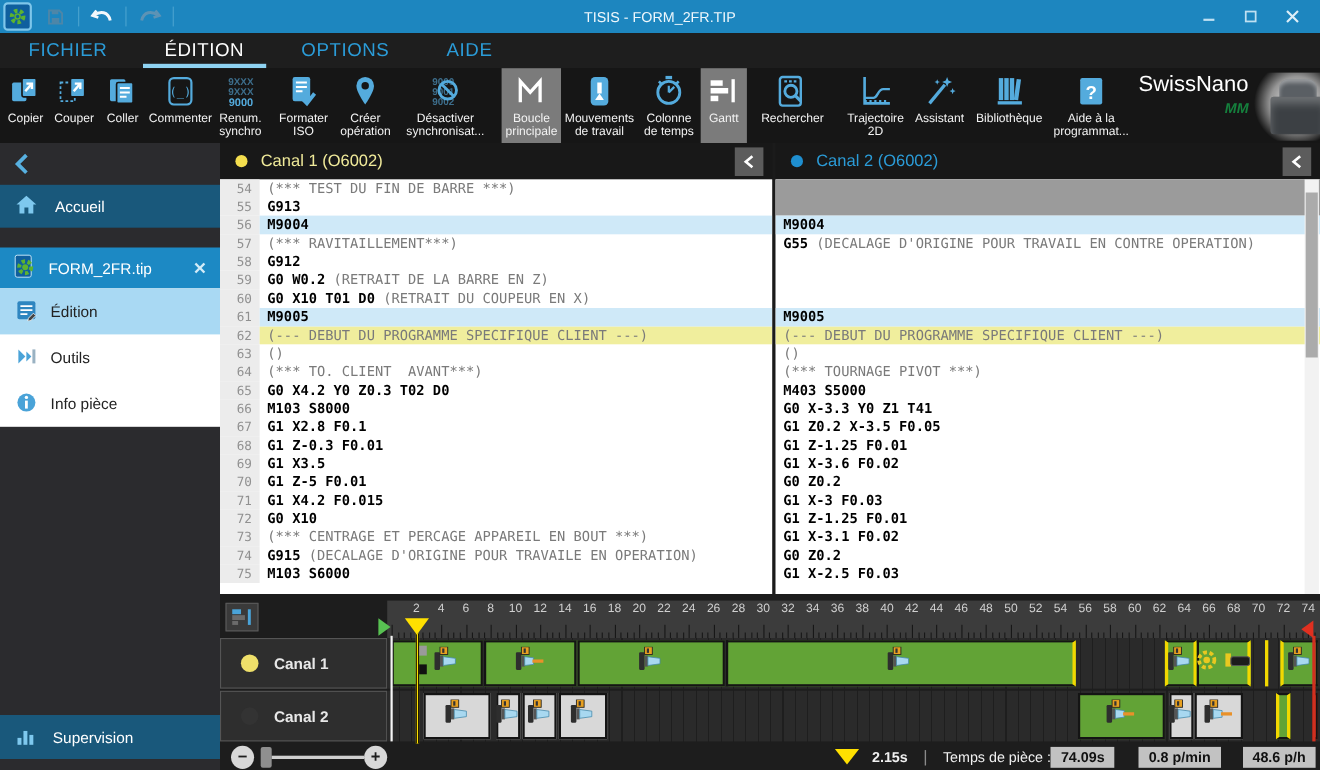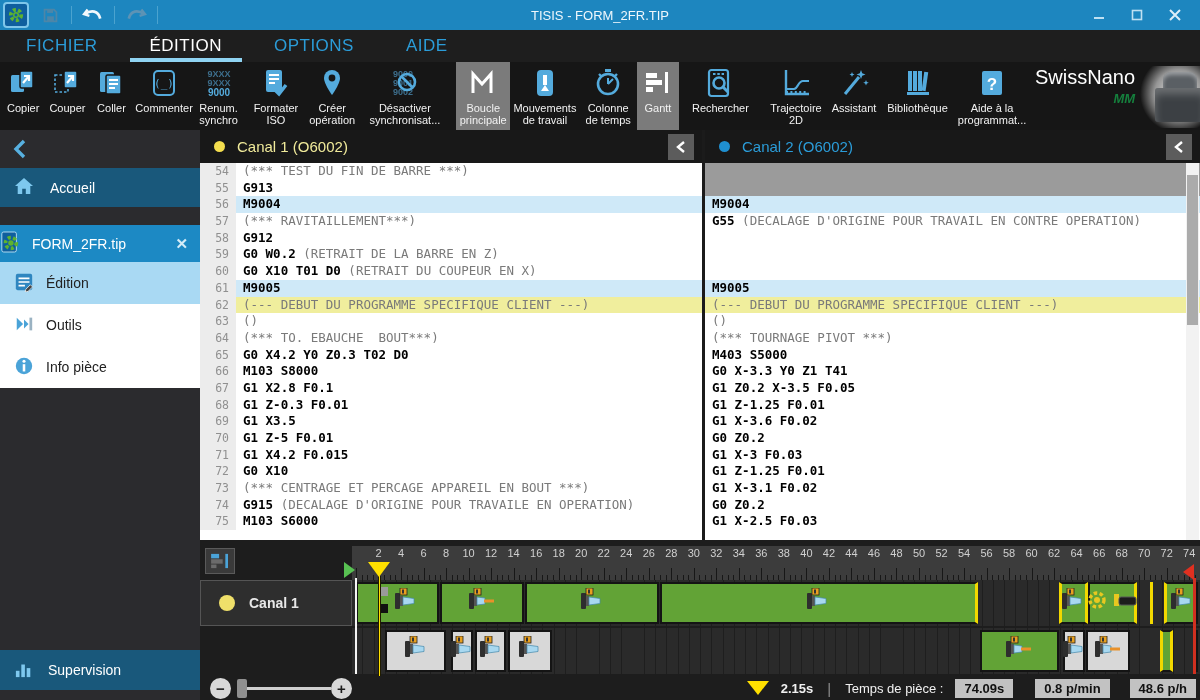--- a/index.html
+++ b/index.html
@@ -47,21 +47,21 @@
             border-radius:3px; box-shadow:inset 0 6px 8px rgba(255,255,255,.25); }
   .m-top  { position:absolute; left:26px; top:6px; width:34px; height:20px; background:#5a5f64;
             border-radius:8px 8px 2px 2px; box-shadow:inset 0 3px 4px rgba(255,255,255,.4); }
 
   
   .sidebar { position:absolute; left:0; top:130px; width:200px; height:570px; background:#2b2b2e; }
   .sb-back { height:38px; display:flex; align-items:center; padding-left:12px; }
   .sb-home { height:39px; background:#19587b; display:flex; align-items:center; padding-left:14px;
              color:#fff; font-size:14px; margin-bottom:18px; }
   .sb-home .lbl { margin-left:16px; }
-  .sb-file { height:37px; background:#1c89c4; display:flex; align-items:center; 
+  .sb-file { height:37px; background:#1c89c4; display:flex; align-items:center; padding-left:12px;
              color:#fff; font-size:14px; }
   .sb-file .lbl { margin-left:12px; flex:1; }
   .sb-file .x { margin-right:12px; color:#d4ecf8; font-size:15px; font-weight:bold; }
   .sb-white { background:#ffffff; }
   .sb-item { height:42px; display:flex; align-items:center; padding-left:14px; color:#222; font-size:14px; }
   .sb-item.active { background:#a9d9f3; }
   .sb-item .lbl { margin-left:12px; }
   .sb-sup { position:absolute; left:0; bottom:10px; width:236px; height:40px; background:#19587b;
             display:flex; align-items:center; padding-left:14px; color:#fff; font-size:14px; }
   .sb-sup .lbl { margin-left:14px; }
@@ -472,21 +472,21 @@
         <div class="crow"><span class="gut">54</span><span class="body"><span class="com-t">(*** TEST DU FIN DE BARRE ***)</span></span></div>
         <div class="crow"><span class="gut">55</span><span class="body"><span class="code-t">G913</span></span></div>
         <div class="crow"><span class="gut">56</span><span class="body hl-blue"><span class="code-t">M9004</span></span></div>
         <div class="crow"><span class="gut">57</span><span class="body"><span class="com-t">(*** RAVITAILLEMENT***)</span></span></div>
         <div class="crow"><span class="gut">58</span><span class="body"><span class="code-t">G912</span></span></div>
         <div class="crow"><span class="gut">59</span><span class="body"><span class="code-t">G0 W0.2</span><span class="com-t"> (RETRAIT DE LA BARRE EN Z)</span></span></div>
         <div class="crow"><span class="gut">60</span><span class="body"><span class="code-t">G0 X10 T01 D0</span><span class="com-t"> (RETRAIT DU COUPEUR EN X)</span></span></div>
         <div class="crow"><span class="gut">61</span><span class="body hl-blue"><span class="code-t">M9005</span></span></div>
         <div class="crow"><span class="gut">62</span><span class="body hl-yellow"><span class="com-t">(--- DEBUT DU PROGRAMME SPECIFIQUE CLIENT ---)</span></span></div>
         <div class="crow"><span class="gut">63</span><span class="body"><span class="com-t">()</span></span></div>
-        <div class="crow"><span class="gut">64</span><span class="body"><span class="com-t">(*** TO. EBAUCHE  BOUT***)</span></span></div>
+        <div class="crow"><span class="gut">64</span><span class="body"><span class="com-t">(*** TO. CLIENT  AVANT***)</span></span></div>
         <div class="crow"><span class="gut">65</span><span class="body"><span class="code-t">G0 X4.2 Y0 Z0.3 T02 D0</span></span></div>
         <div class="crow"><span class="gut">66</span><span class="body"><span class="code-t">M103 S8000</span></span></div>
         <div class="crow"><span class="gut">67</span><span class="body"><span class="code-t">G1 X2.8 F0.1</span></span></div>
         <div class="crow"><span class="gut">68</span><span class="body"><span class="code-t">G1 Z-0.3 F0.01</span></span></div>
         <div class="crow"><span class="gut">69</span><span class="body"><span class="code-t">G1 X3.5</span></span></div>
         <div class="crow"><span class="gut">70</span><span class="body"><span class="code-t">G1 Z-5 F0.01</span></span></div>
         <div class="crow"><span class="gut">71</span><span class="body"><span class="code-t">G1 X4.2 F0.015</span></span></div>
         <div class="crow"><span class="gut">72</span><span class="body"><span class="code-t">G0 X10</span></span></div>
         <div class="crow"><span class="gut">73</span><span class="body"><span class="com-t">(*** CENTRAGE ET PERCAGE APPAREIL EN BOUT ***)</span></span></div>
         <div class="crow"><span class="gut">74</span><span class="body"><span class="code-t">G915</span><span class="com-t"> (DECALAGE D'ORIGINE POUR TRAVAILE EN OPERATION)</span></span></div>
@@ -737,21 +737,21 @@
         <div class="zs-circle">−</div>
         <div class="zs-handle"></div>
         <div class="zs-line"></div>
         <div class="zs-circle">+</div>
       </div>
       <div class="status-right">
         <span class="tri-yellow-down"></span>
         <span style="margin-left:12px; font-weight:bold;">2.15s</span>
         <span class="st-div">|</span>
         <span>Temps de pièce :</span>
-        <span class="badge" style="margin-left:12px;">74.09s</span>
+        <span class="badge" style="margin-left:0;">74.09s</span>
         <span class="badge" style="margin-left:22px;">0.8 p/min</span>
         <span class="badge" style="margin-left:20px;">48.6 p/h</span>
       </div>
     </div>
   <div class="g-rowlabel" style="top: 40px; height: 46px;">
         <span class="dot" style="background:#efe06a"></span>
                    <span class="lbl">Canal 1</span>
       </div>
       <div class="g-track" style="top: 40px; height: 46px;">
         <div class="g-bar green" style="left: 4px; width: 83.324px;">
@@ -817,20 +817,24 @@
         <div class="g-bar yellow" style="left: 797.83px; width: 3.378px;"></div>
         <div class="g-bar green yl" style="left: 812.468px; width: 33.78px;">
           <span><svg width="24" height="26" viewBox="0 0 24 26">
               <rect x="1" y="5" width="5" height="16" rx="1" fill="#2e2e2e"></rect>
               <rect x="6" y="8" width="3" height="10" fill="#555"></rect>
               <polygon points="9,9 20,10.5 20,15.5 9,17" fill="#a8d8f0" stroke="#4488aa" stroke-width=".7"></polygon>
               <rect x="6" y="0" width="7" height="7" fill="#e8a020" stroke="#222" stroke-width=".8"></rect>
               <rect x="8" y="1.5" width="2" height="4" fill="#333"></rect>
             </svg></span>
         </div>
+      </div>
+      <div class="g-rowlabel" style="top: 88px; height: 46px;">
+        <span class="dot" style="background:#333333"></span>
+                   <span class="lbl">Canal 2</span>
       </div>
       <div class="g-track" style="top: 88px; height: 46px;">
         <div class="g-bar gray" style="left: 33.276px; width: 60.804px;">
           <span><svg width="24" height="26" viewBox="0 0 24 26">
               <rect x="1" y="5" width="5" height="16" rx="1" fill="#2e2e2e"></rect>
               <rect x="6" y="8" width="3" height="10" fill="#555"></rect>
               <polygon points="9,9 20,10.5 20,15.5 9,17" fill="#a8d8f0" stroke="#4488aa" stroke-width=".7"></polygon>
               <rect x="6" y="0" width="7" height="7" fill="#e8a020" stroke="#222" stroke-width=".8"></rect>
               <rect x="8" y="1.5" width="2" height="4" fill="#333"></rect>
             </svg></span>

